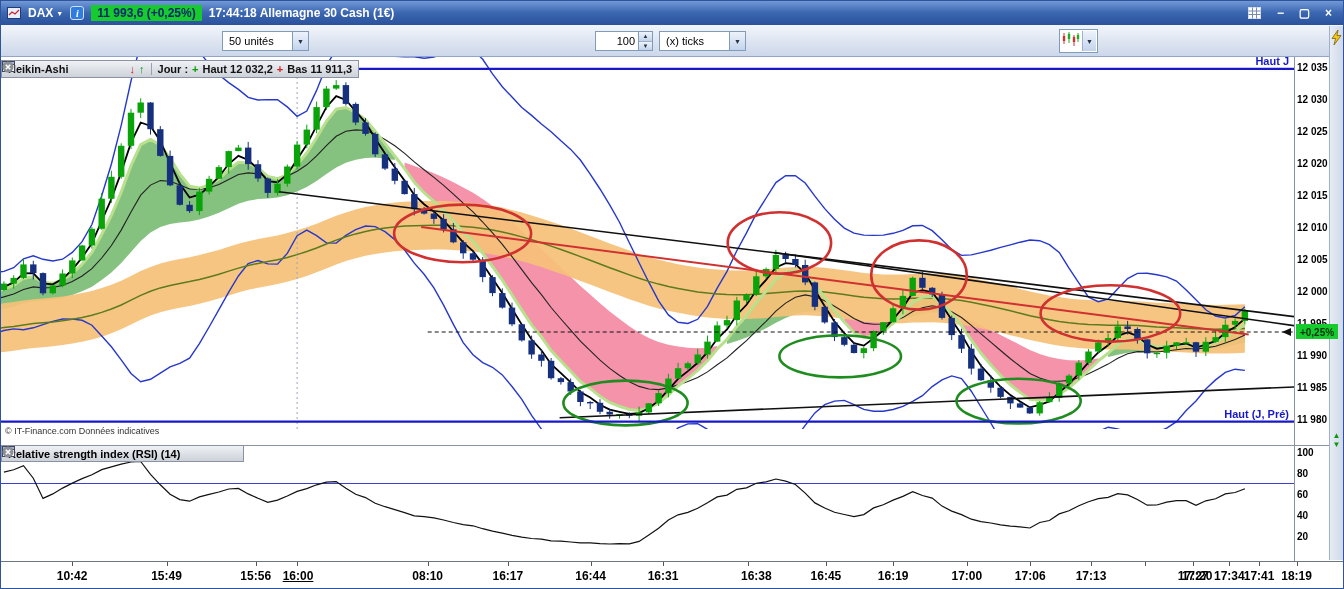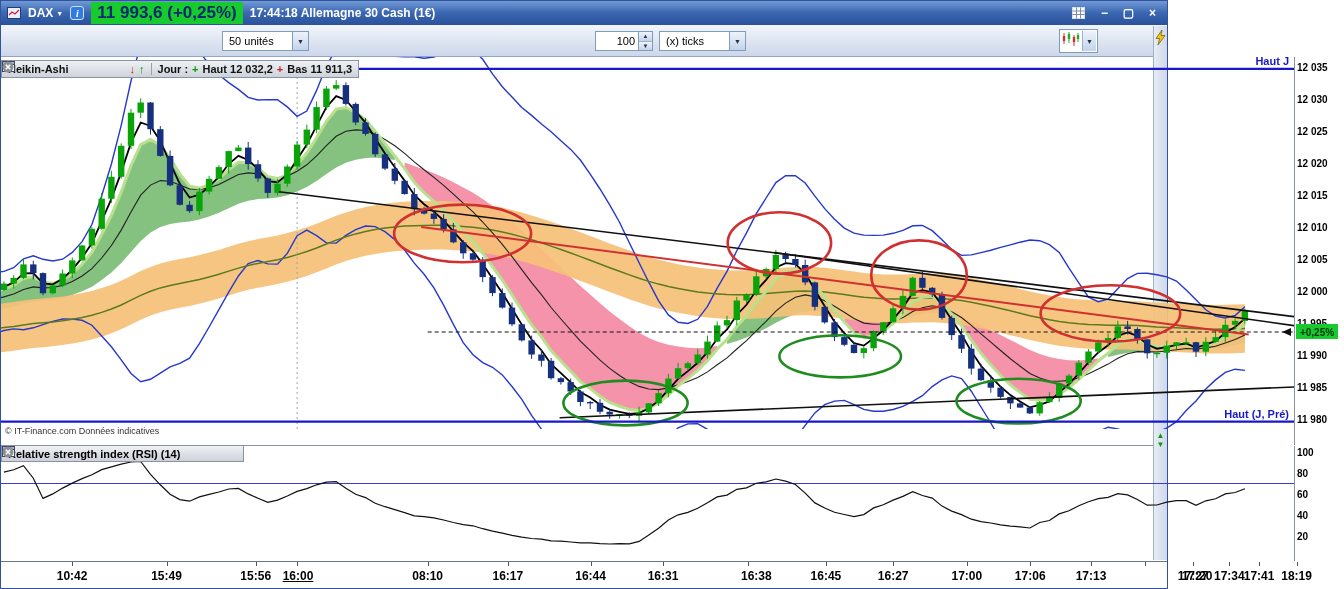--- a/index.html
+++ b/index.html
@@ -1,28 +1,28 @@
 <!DOCTYPE html>
 <html><head>
 <meta charset="utf-8">
 <style>
   * { box-sizing: border-box; }
   html,body { margin:0; padding:0; }
   body { width:1344px; height:589px; font-family:"Liberation Sans",sans-serif; background:#fff; overflow:hidden; }
-  .app { position:relative; width:1168px; height:589px; border:1px solid #31539e; display:flex; flex-direction:column; background:#fff; }
+  .app { position:relative; width:1344px; height:589px; border:1px solid #31539e; display:flex; flex-direction:column; background:#fff; }
 
   
   .titlebar { height:24px; flex:0 0 auto; background:linear-gradient(#7099d6 0%,#3a66b0 50%,#2b519c 100%);
               display:flex; align-items:center; padding:0 6px; gap:7px; color:#fff; font-size:12px; font-weight:bold; }
   .app-icon { display:grid; place-items:center; }
   .symbol-wrap { display:flex; align-items:center; gap:3px; cursor:default; }
   .dd-arrow { font-size:7px; line-height:1; }
   .info-badge { width:14px; height:14px; border-radius:3px; background:#2f7de0; border:1px solid #cfe0f8; color:#fff;
                 font:italic bold 10px "Liberation Serif",serif; display:grid; place-items:center; }
-  .price-badge { background:#17ca2e; color:#05286e; padding:1px 6px; font-weight:bold; font-size:17px; }
+  .price-badge { background:#17ca2e; color:#05286e; padding:1px 6px; font-weight:bold; font-size:12px; }
   .tb-spacer { flex:1; }
   .tb-btn { color:#fff; font-size:12px; width:17px; text-align:center; cursor:default; }
   .grid-btn { display:grid; place-items:center; margin-right:4px; }
 
   
   .toolbar { height:32px; flex:0 0 auto; background:linear-gradient(#f2f5fa,#ccd7ea); border-bottom:1px solid #92a5c6; position:relative; }
   .select { display:flex; height:20px; }
   .select .val { background:#fff; border:1px solid #7f9db9; border-right:none; font-size:11px; padding:3px 6px 0 6px; min-width:70px; white-space:nowrap; }
   .select .arr { width:17px; border:1px solid #7f9db9; background:linear-gradient(#eef3fb,#c3d3ec); font-size:7px; color:#234; display:grid; place-items:center; }
   .units-select { position:absolute; left:221px; top:6px; }
@@ -529,21 +529,21 @@
       <div class="tlabel" style="left: 506.856px;">16:17</div>
       <div class="ttick" style="left: 589.608px;"></div>
       <div class="tlabel" style="left: 589.608px;">16:44</div>
       <div class="ttick" style="left: 662.016px;"></div>
       <div class="tlabel" style="left: 662.016px;">16:31</div>
       <div class="ttick" style="left: 747.354px;"></div>
       <div class="tlabel" style="left: 747.354px; margin-left: 8px;">16:38</div>
       <div class="ttick" style="left: 824.934px;"></div>
       <div class="tlabel" style="left: 824.934px;">16:45</div>
       <div class="ttick" style="left: 892.17px;"></div>
-      <div class="tlabel" style="left: 892.17px;">16:27</div>
+      <div class="tlabel" style="left: 892.17px;">16:19</div>
       <div class="ttick" style="left: 965.871px;"></div>
       <div class="tlabel" style="left: 965.871px;">17:00</div>
       <div class="ttick" style="left: 1029.23px;"></div>
       <div class="tlabel" style="left: 1029.23px;">17:06</div>
       <div class="ttick" style="left: 1090px;"></div>
       <div class="tlabel" style="left: 1090px;">17:13</div>
       <div class="ttick" style="left: 1144.31px;"></div>
       <div class="tlabel" style="left: 1196px;">17:20</div>
       <div class="ttick" style="left: 1192.15px;"></div>
       <div class="tlabel" style="left: 1192.15px;">17:27</div>

